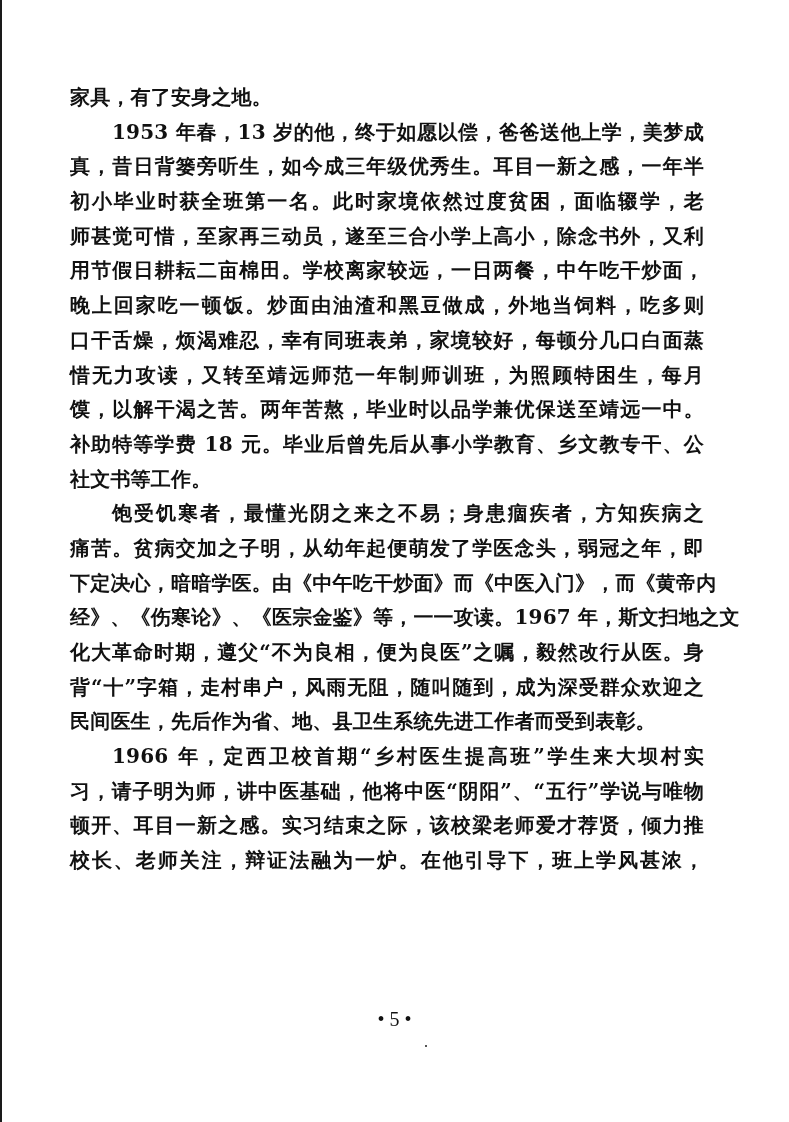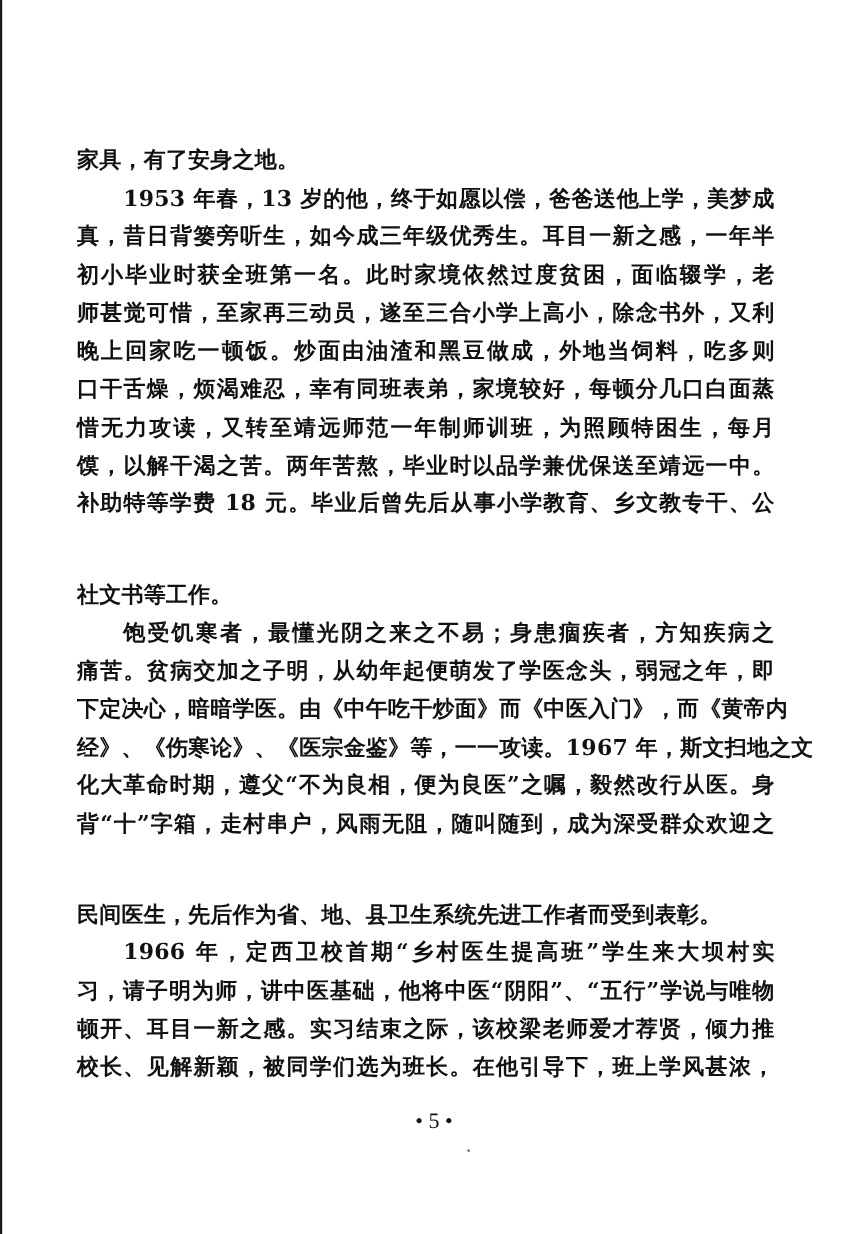--- a/index.html
+++ b/index.html
@@ -7,51 +7,52 @@
     width: 789px; height: 1122px; background: #ffffff; position: relative; overflow: hidden;
     font-family: "DejaVu Serif", "Liberation Serif", serif; color: #111111;
   }
   .left-rule { position: absolute; left: 0; top: 0; width: 2px; height: 1122px; background: #1a1a1a; }
   .text-block { position: absolute; left: 70px; top: 84px; width: 634px; }
   .line {
     height: 34.7px; line-height: 26px; font-size: 20px; white-space: nowrap;
     text-align: justify; text-align-last: justify; letter-spacing: 0.2px; font-weight: bold;
   }
   .line.indent { padding-left: 42px; }
-  .line.last { text-align-last: left; margin-top: 48px; }
+  .line.last { text-align-last: left; }
   .page-number {
     position: absolute; left: 0; width: 789px; top: 1008px; text-align: center;
     font-size: 20px; font-family: "Liberation Serif", "DejaVu Serif", serif; color: #111;
   }
   .speck { position: absolute; left: 425px; top: 1045px; width: 2px; height: 2px; background: #555; }
 </style>
 </head>
 <body>
 
 <div class="left-rule"></div>
 
 <div class="text-block">
   <div class="line last">家具，有了安身之地。</div>
   <div class="line indent">1953 年春，13 岁的他，终于如愿以偿，爸爸送他上学，美梦成</div>
   <div class="line">真，昔日背篓旁听生，如今成三年级优秀生。耳目一新之感，一年半</div>
   <div class="line">初小毕业时获全班第一名。此时家境依然过度贫困，面临辍学，老</div>
   <div class="line">师甚觉可惜，至家再三动员，遂至三合小学上高小，除念书外，又利</div>
+  <div class="line">用节假日耕耘二亩棉田。学校离家较远，一日两餐，中午吃干炒面，</div>
   <div class="line">晚上回家吃一顿饭。炒面由油渣和黑豆做成，外地当饲料，吃多则</div>
   <div class="line">口干舌燥，烦渴难忍，幸有同班表弟，家境较好，每顿分几口白面蒸</div>
   <div class="line">惜无力攻读，又转至靖远师范一年制师训班，为照顾特困生，每月</div>
   <div class="line">馍，以解干渴之苦。两年苦熬，毕业时以品学兼优保送至靖远一中。</div>
   <div class="line">补助特等学费 18 元。毕业后曾先后从事小学教育、乡文教专干、公</div>
   <div class="line last">社文书等工作。</div>
   <div class="line indent">饱受饥寒者，最懂光阴之来之不易；身患痼疾者，方知疾病之</div>
   <div class="line">痛苦。贫病交加之子明，从幼年起便萌发了学医念头，弱冠之年，即</div>
   <div class="line">下定决心，暗暗学医。由《中午吃干炒面》而《中医入门》，而《黄帝内</div>
   <div class="line">经》、《伤寒论》、《医宗金鉴》等，一一攻读。1967 年，斯文扫地之文</div>
   <div class="line">化大革命时期，遵父“不为良相，便为良医”之嘱，毅然改行从医。身</div>
   <div class="line">背“十”字箱，走村串户，风雨无阻，随叫随到，成为深受群众欢迎之</div>
   <div class="line last">民间医生，先后作为省、地、县卫生系统先进工作者而受到表彰。</div>
   <div class="line indent">1966 年，定西卫校首期“乡村医生提高班”学生来大坝村实</div>
   <div class="line">习，请子明为师，讲中医基础，他将中医“阴阳”、“五行”学说与唯物</div>
   <div class="line">顿开、耳目一新之感。实习结束之际，该校梁老师爱才荐贤，倾力推</div>
-  <div class="line">校长、见解新颖，被同学们选为班长。在他引导下，班上学风甚浓，</div>
+  <div class="line">校长、老师关注，辩证法融为一炉。在他引导下，班上学风甚浓，</div>
 </div>
 
 <div class="page-number">• 5 •</div>
 <div class="speck"></div>
 
 </body></html>

